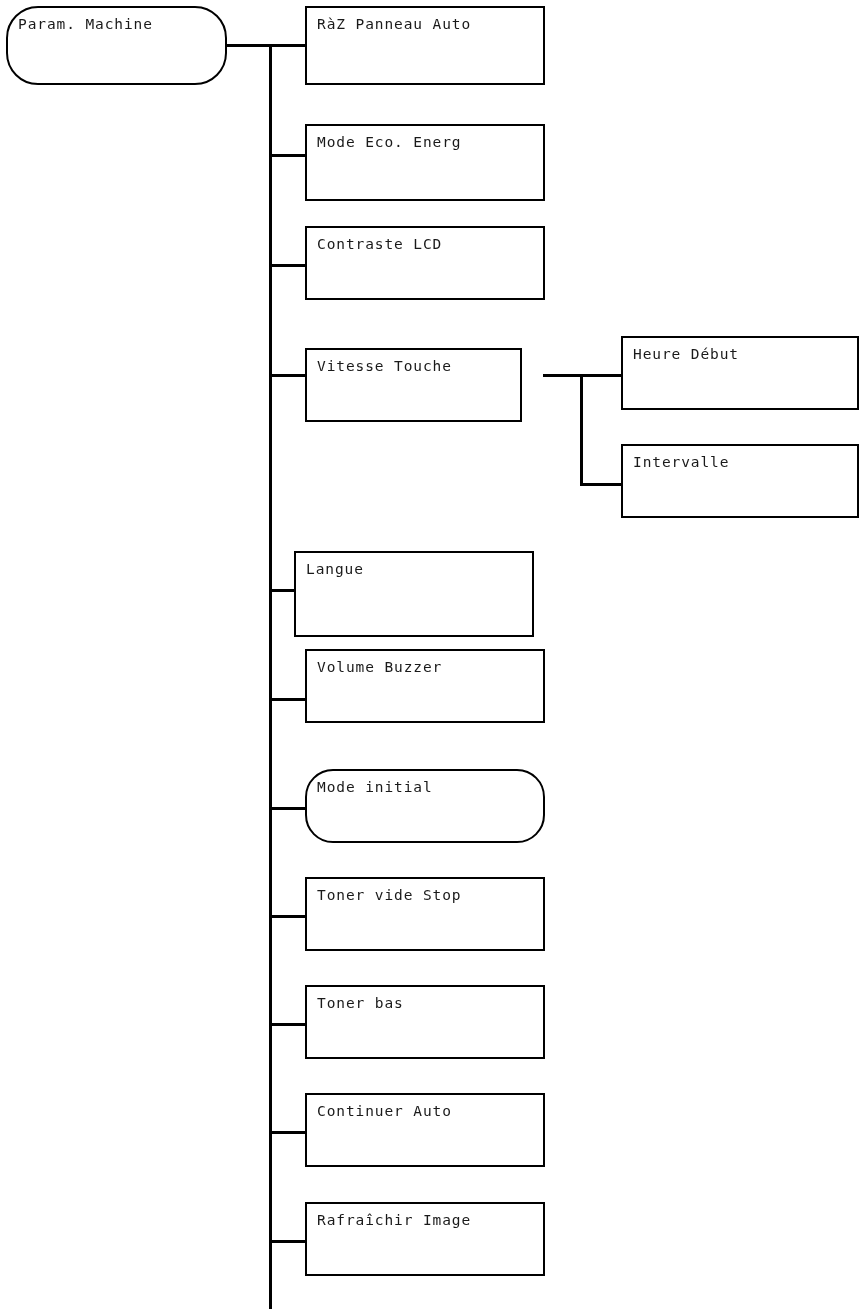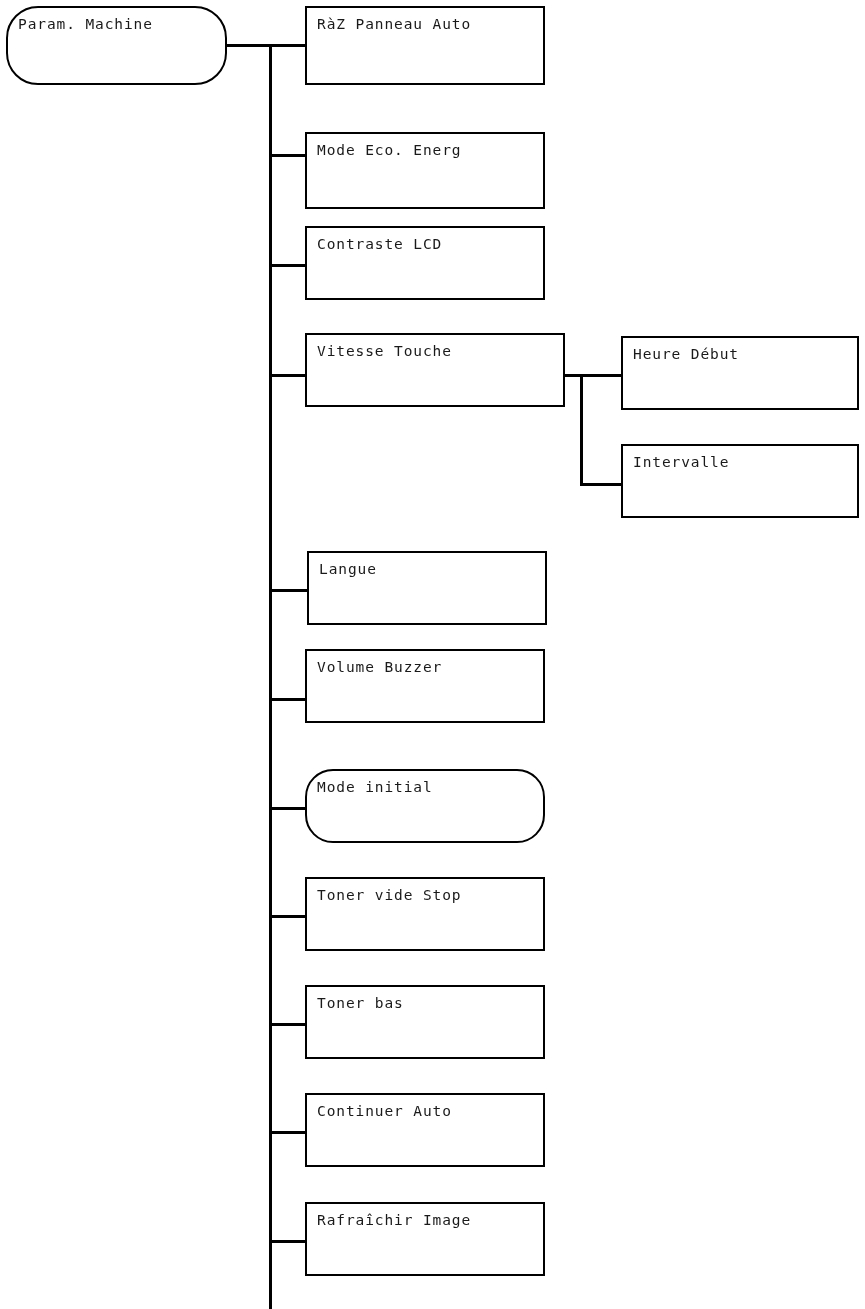--- a/index.html
+++ b/index.html
@@ -70,33 +70,33 @@
   <div class="edge edge-h" style="left:580px; top:483px; width:43px;"></div>
 
   <div class="node" style="left:6px; top:6px; width:221px; height:79px;border-radius:32px;">
     <span class="node-label">Param. Machine</span>
   </div>
 
   <div class="node" style="left:305px; top:6px; width:240px; height:79px;">
     <span class="node-label">RàZ Panneau Auto</span>
   </div>
 
-  <div class="node" style="left:305px; top:132px; width:240px; height:77px;">
+  <div class="node" style="left:305px; top:124px; width:240px; height:77px;">
     <span class="node-label">Mode Eco. Energ</span>
   </div>
 
   <div class="node" style="left:305px; top:226px; width:240px; height:74px;">
     <span class="node-label">Contraste LCD</span>
   </div>
 
-  <div class="node" style="left:305px; top:333px; width:260px; height:74px;">
+  <div class="node" style="left:305px; top:348px; width:217px; height:74px;">
     <span class="node-label">Vitesse Touche</span>
   </div>
 
-  <div class="node" style="left:307px; top:551px; width:240px; height:74px;">
+  <div class="node" style="left:294px; top:551px; width:240px; height:86px;">
     <span class="node-label">Langue</span>
   </div>
 
   <div class="node" style="left:305px; top:649px; width:240px; height:74px;">
     <span class="node-label">Volume Buzzer</span>
   </div>
 
   <div class="node" style="left:305px; top:769px; width:240px; height:74px;border-radius:28px;">
     <span class="node-label">Mode initial</span>
   </div>

